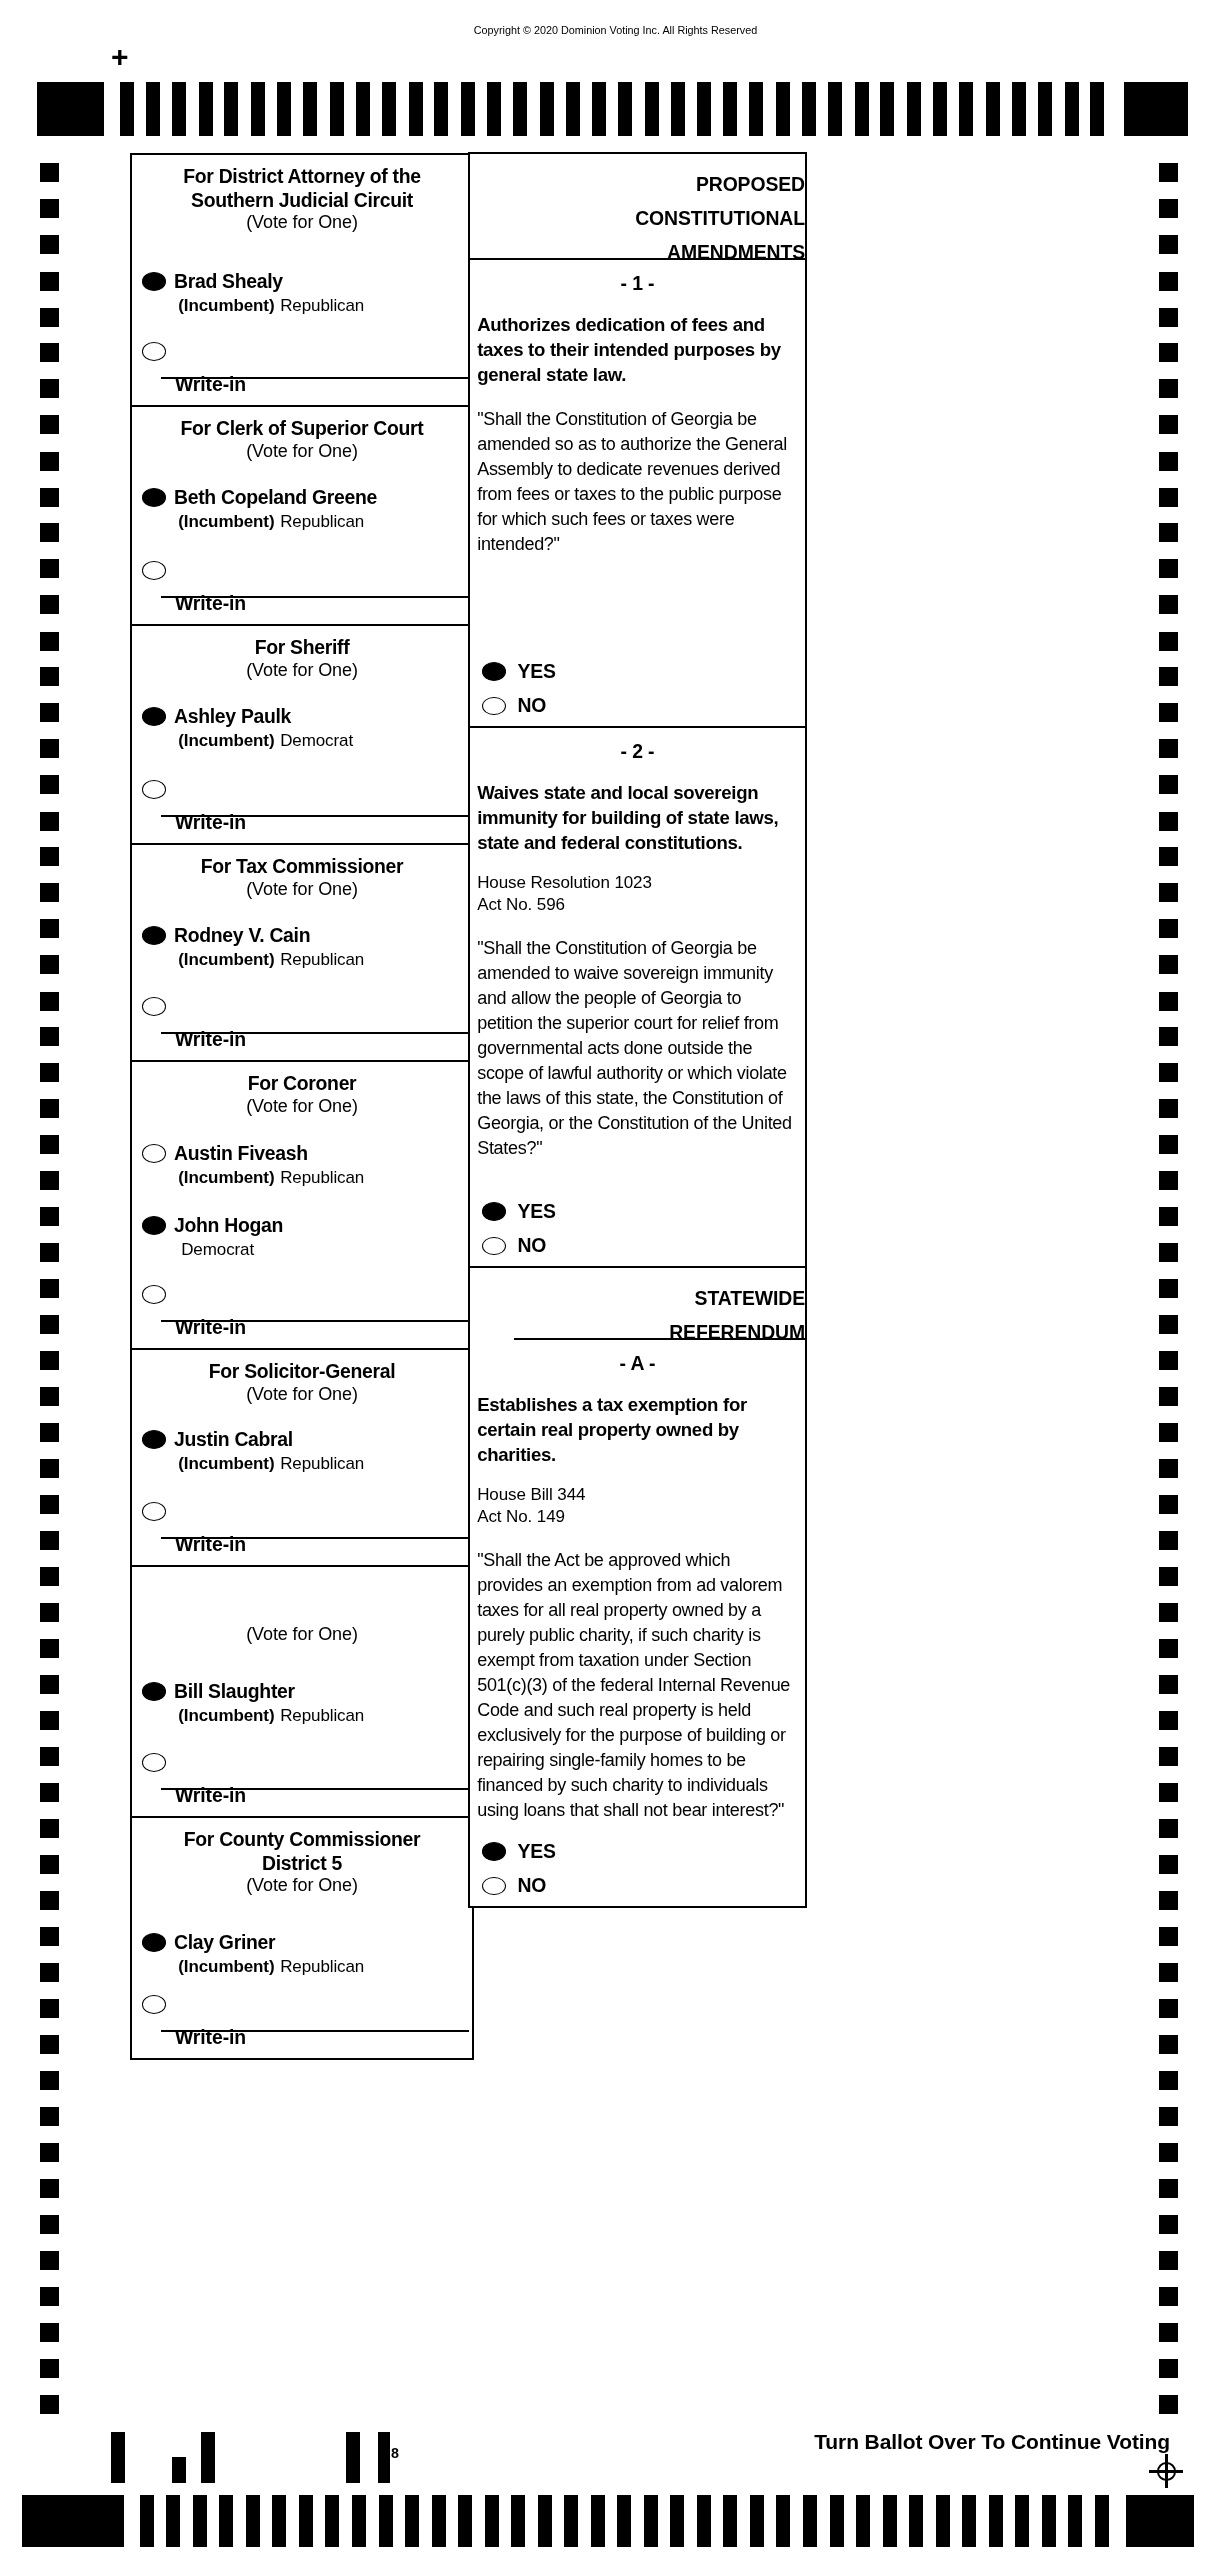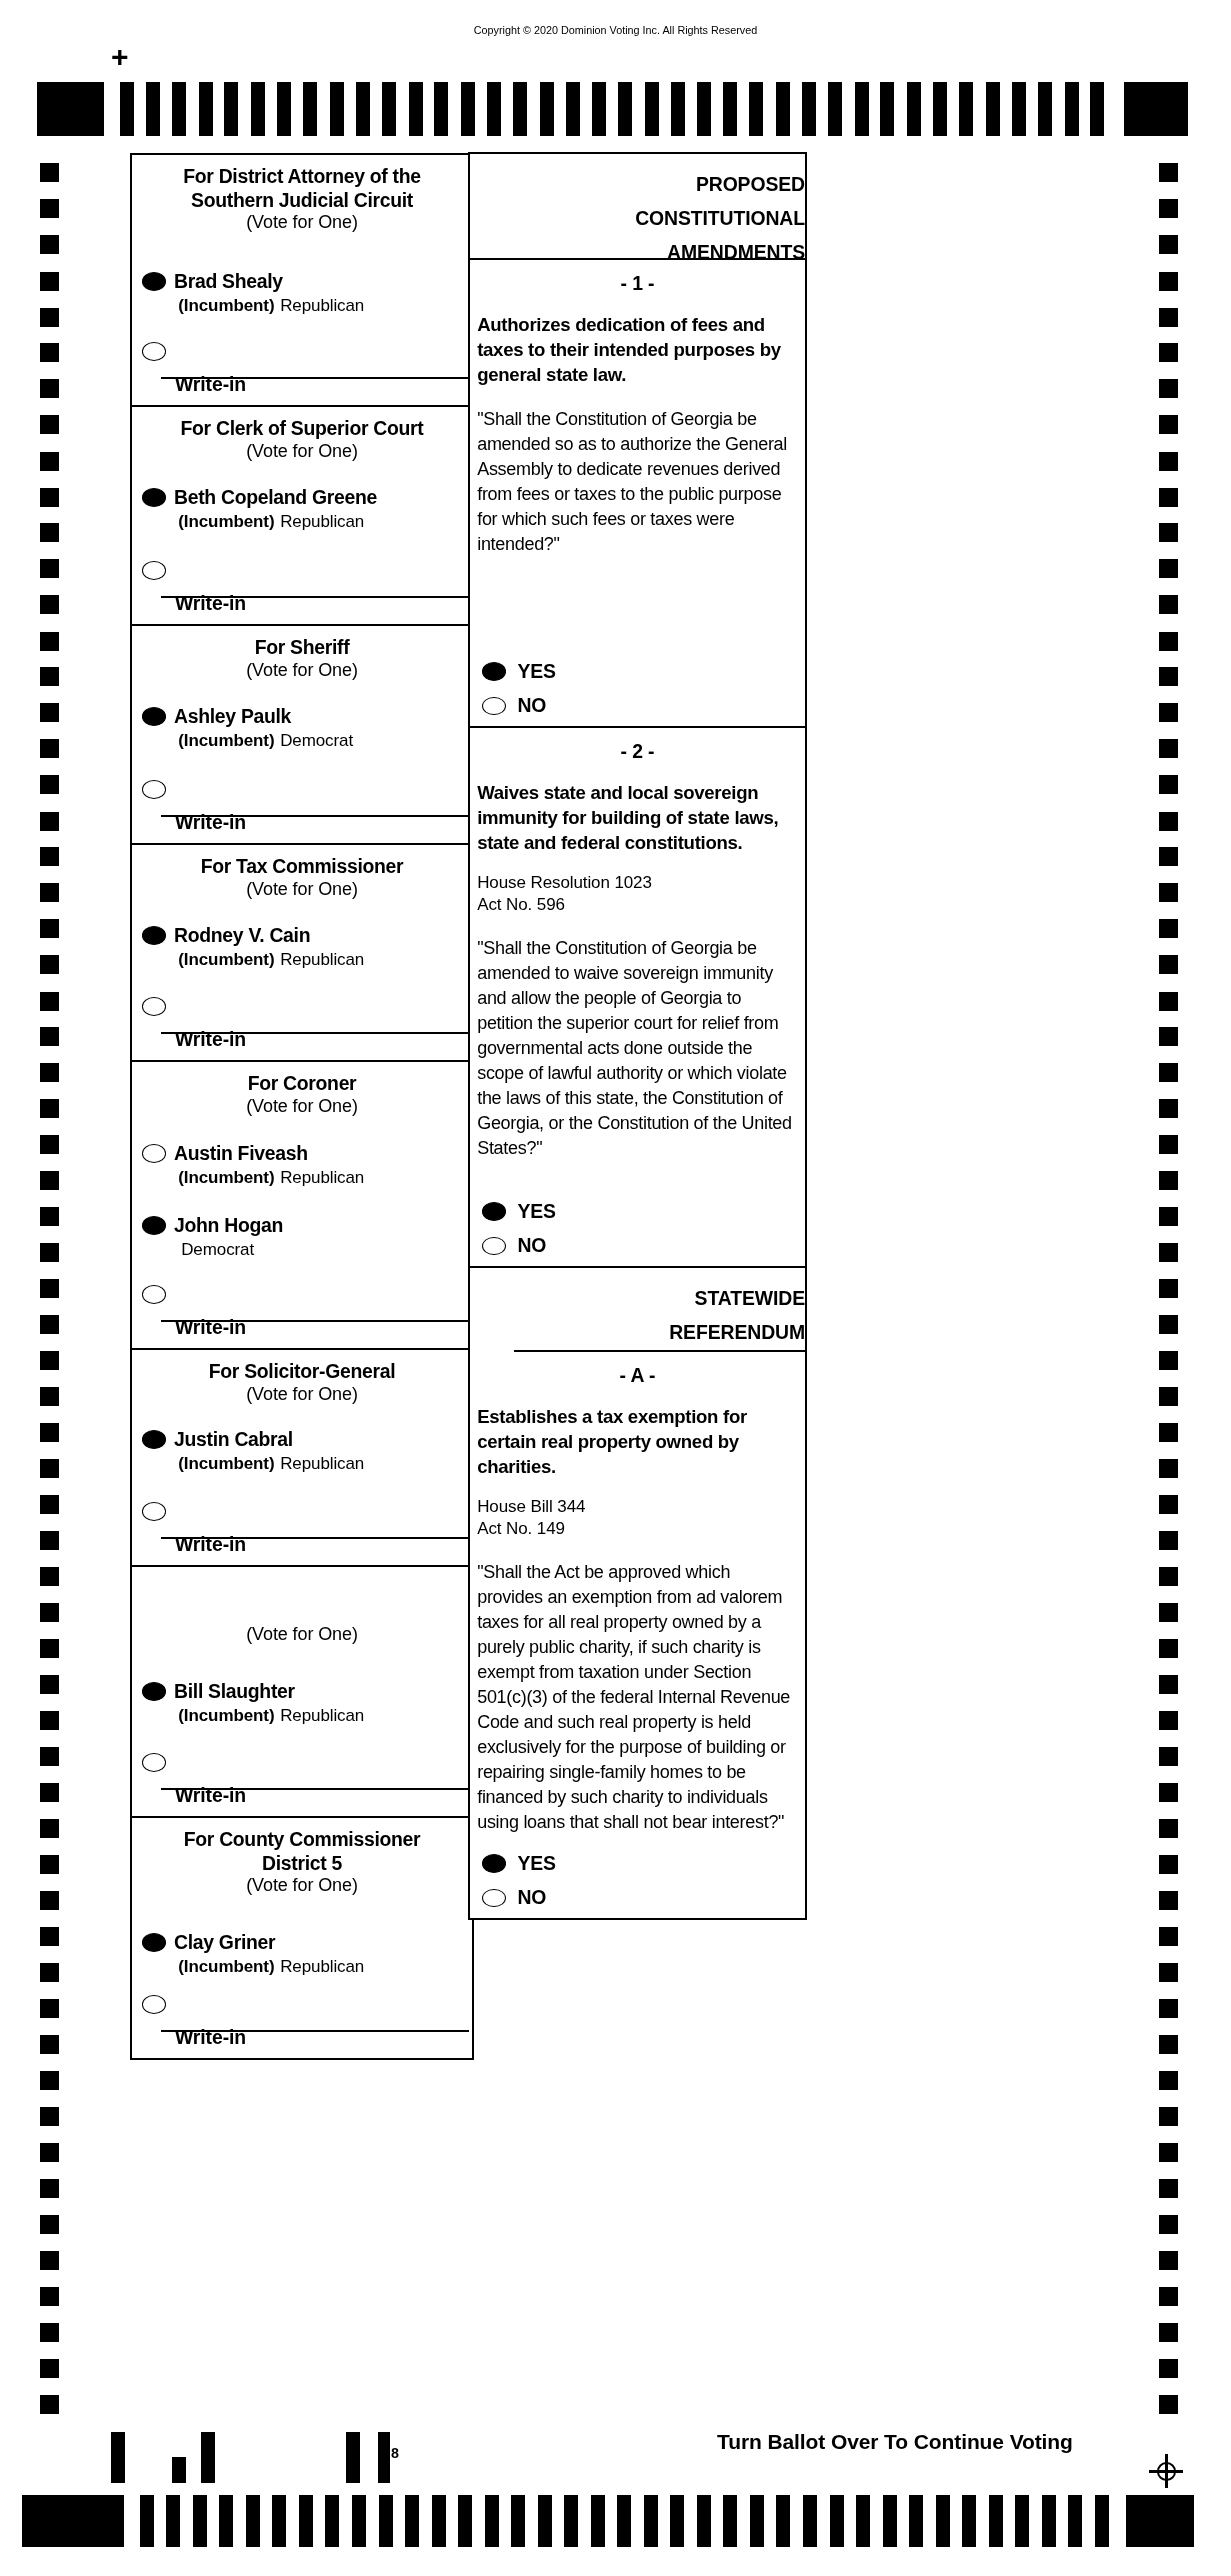--- a/index.html
+++ b/index.html
@@ -35,21 +35,21 @@
   .measure:last-child,.m-header:last-child{border-bottom:none;}
   .m-number{margin-top:11.5px;text-align:center;font-weight:bold;font-size:19.4px;}
   .m-summary{margin:17px 11.5px 0 7.2px;font-weight:bold;font-size:18.6px;line-height:25px;letter-spacing:-0.3px;}
   .m-authority{margin:17px 11.5px 0 7.2px;font-size:17px;line-height:22px;white-space:pre-line;}
   .m-question{margin:20px 8.6px 0 7.2px;font-size:18px;line-height:25px;letter-spacing:-0.3px;}
   .m-choice{position:absolute;left:11.5px;display:flex;align-items:center;gap:11.5px;}
   .m-choice.yes{bottom:43px;}
   .m-choice.no{bottom:8.6px;}
   .m-choice-label{font-weight:bold;font-size:19.4px;}
   
-  .turnover{position:absolute;left:717px;top:2430px;width:453px;font-weight:bold;font-size:21px;letter-spacing:-0.1px;}
+  .turnover{position:absolute;left:717px;top:2430px;width:453px;text-align:right;font-weight:bold;font-size:21px;letter-spacing:-0.1px;}
   .sheetmark{position:absolute;left:391px;top:2445px;font-size:14.3px;font-weight:bold;}
   .crosshair{position:absolute;left:1149px;top:2454px;width:34px;height:34px;}
   .crosshair .ring{position:absolute;left:8px;top:8px;width:18.6px;height:18.6px;border:2.2px solid #000;border-radius:50%;box-sizing:border-box;}
   .crosshair .v{position:absolute;left:16px;top:0;width:2.9px;height:34px;background:#000;}
   .crosshair .h{position:absolute;left:0;top:16px;width:34px;height:2.9px;background:#000;}
 </style>
 </head>
 <body>
 
 <div class="copyright">Copyright © 2020 Dominion Voting Inc. All Rights Reserved</div>
@@ -375,21 +375,21 @@
       <div class="m-question">"Shall the Constitution of Georgia be amended to waive sovereign immunity and allow the people of Georgia to petition the superior court for relief from governmental acts done outside the scope of lawful authority or which violate the laws of this state, the Constitution of Georgia, or the Constitution of the United States?"</div>
       <div class="m-choice yes">
         <div class="bubble filled"></div>
         <div class="m-choice-label">YES</div>
       </div>
       <div class="m-choice no">
         <div class="bubble"></div>
         <div class="m-choice-label">NO</div>
       </div>
     </div>
-    <div class="m-header" style="height: 84px; margin-left: 44px;">STATEWIDE
+    <div class="m-header" style="height: 72px; margin-left: 44px;">STATEWIDE
 REFERENDUM</div>
     <div class="measure" style="height: 566px;">
       <div class="m-number">- A -</div>
       <div class="m-summary">Establishes a tax exemption for certain real property owned by charities.</div>
       <div class="m-authority">House Bill 344
 Act No. 149</div>
       <div class="m-question">"Shall the Act be approved which provides an exemption from ad valorem taxes for all real property owned by a purely public charity, if such charity is exempt from taxation under Section 501(c)(3) of the federal Internal Revenue Code and such real property is held exclusively for the purpose of building or repairing single-family homes to be financed by such charity to individuals using loans that shall not bear interest?"</div>
       <div class="m-choice yes">
         <div class="bubble filled"></div>
         <div class="m-choice-label">YES</div>

